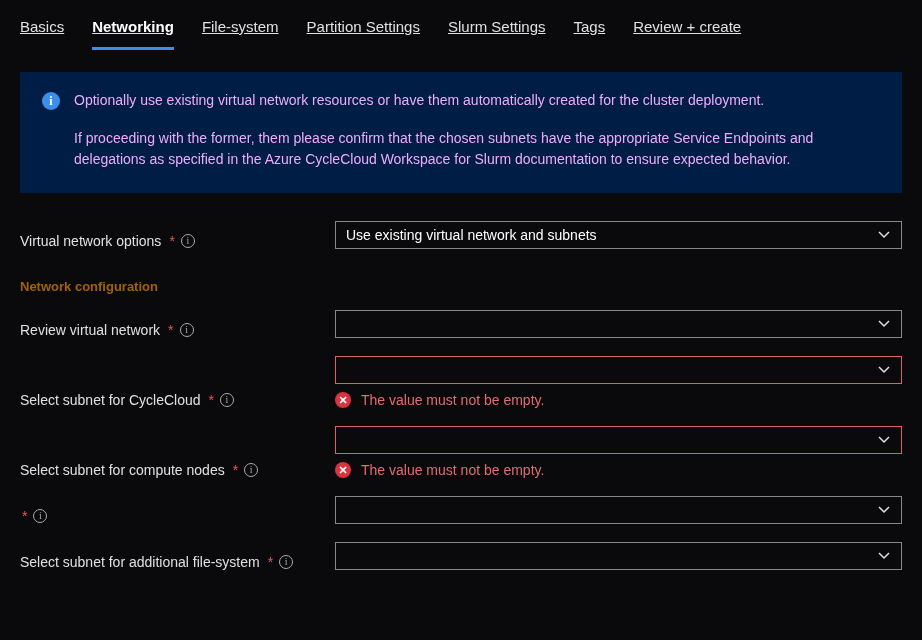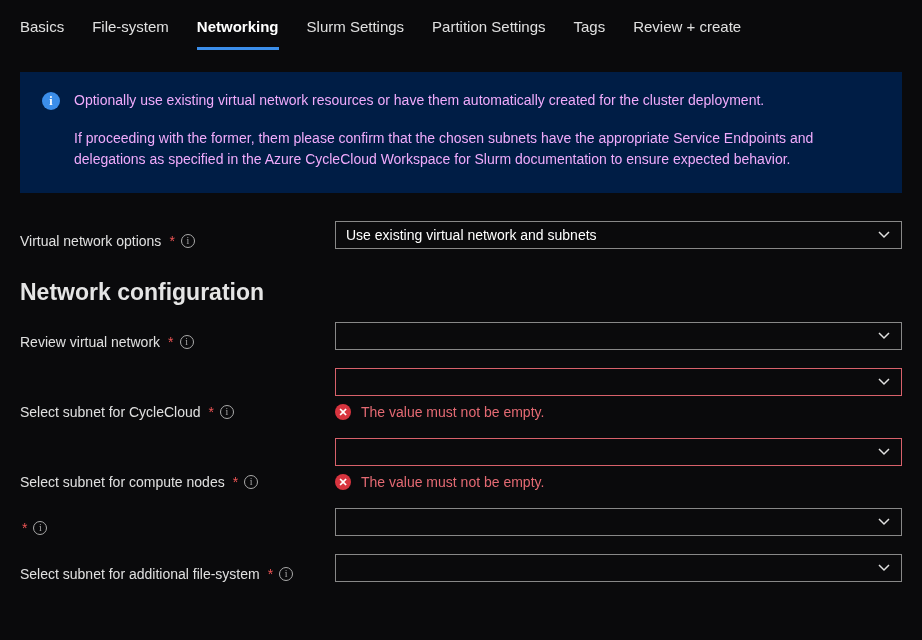--- a/index.html
+++ b/index.html
@@ -13,20 +13,21 @@
       overflow: hidden;
       padding: 0 20px;
     }
 
     
     .tabs {
       display: flex;
       gap: 28px;
       padding: 18px 0 0 0;
       align-items: flex-start;
+      text-decoration: underline;
     }
     .tab {
       color: #e0e0e0;
       font-size: 15px;
       padding-bottom: 12px;
       border-bottom: 3px solid transparent;
       cursor: pointer;
       white-space: nowrap;
     }
     .tab.active {
@@ -127,37 +128,37 @@
       color: #fff;
       font-size: 11px;
       font-weight: 700;
       display: flex;
       align-items: center;
       justify-content: center;
       line-height: 1;
     }
 
     .section-title {
-      font-size: 23px;
+      font-size: 13px;
       font-weight: 600;
-      color: #e5e5e5;
+      color: #a16207;
       margin: 24px 0 16px 0;
     }
 
     .spacing-after-first { margin-bottom: 30px; }
   </style>
 </head>
 <body>
 
 <div class="tabs">
   <div class="tab">Basics</div>
+  <div class="tab active">Networking</div>
   <div class="tab">File-system</div>
-  <div class="tab active">Networking</div>
+  <div class="tab">Partition Settings</div>
   <div class="tab">Slurm Settings</div>
-  <div class="tab">Partition Settings</div>
   <div class="tab">Tags</div>
   <div class="tab">Review + create</div>
 </div>
 
 <div class="info-box">
   <div class="info-icon-wrap">
     <div class="info-icon">i</div>
   </div>
   <div class="info-content">
     <div class="info-line1">Optionally use existing virtual network resources or have them automatically created for the cluster deployment.</div>

